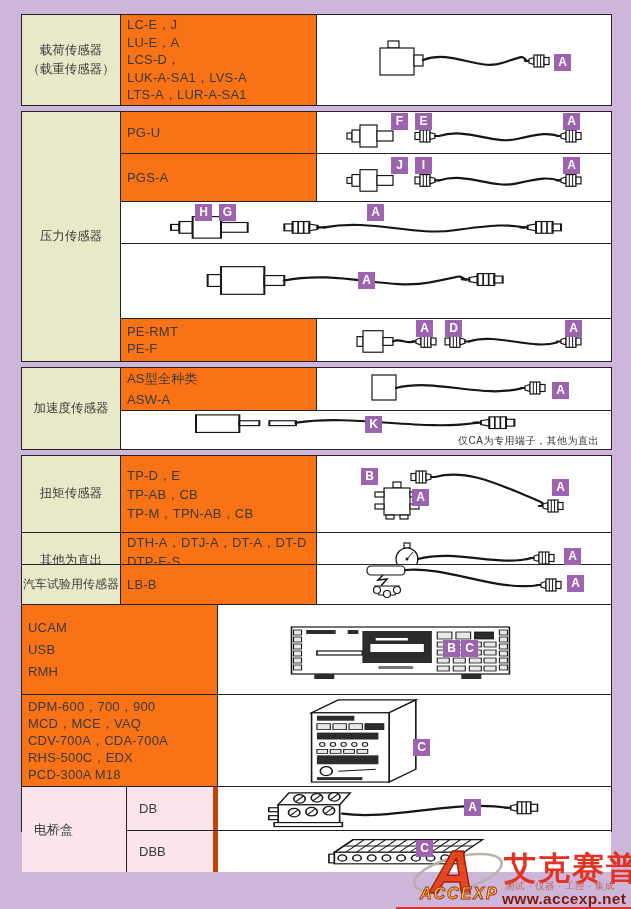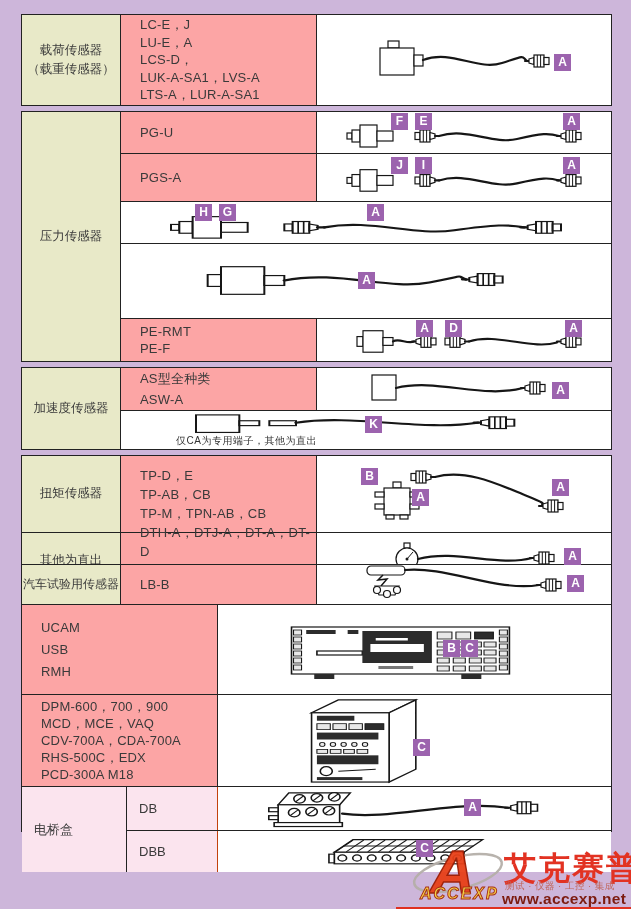--- a/index.html
+++ b/index.html
@@ -13,42 +13,42 @@
   .group { display:flex; }
   .bt { border-top:1px solid #222; }
   .cat {
     flex:0 0 99px; background:#e8e9c8; border-right:1px solid #222;
     display:flex; align-items:center; justify-content:center; text-align:center;
     font-size:12.5px; line-height:1.55; white-space:pre-line;
   }
   .rows { flex:1; display:flex; flex-direction:column; }
   .row { display:flex; }
   .models {
-    flex:0 0 196px; background:#fca5a5; border-right:1px solid #222;
+    flex:0 0 196px; background:#f97316; border-right:1px solid #222;
     display:flex; align-items:center; white-space:pre-line;
-    font-size:13px; line-height:17px; padding-left:19px; letter-spacing:.2px;
+    font-size:13px; line-height:17px; padding-left:6px; letter-spacing:.2px;
   }
   .diag { flex:1; position:relative; background:#fff; }
   .diag svg.d { position:absolute; left:0; top:0; width:100%; height:100%; }
   .badge {
     position:absolute; width:17px; height:17px; background:#9c63ae; color:#fff;
     font-size:12px; font-weight:bold; line-height:17px; text-align:center; z-index:2;
   }
   .note {
-    position:absolute; left:55px; right:12px; bottom:1px; text-align:left;
+    position:absolute; left:55px; right:12px; bottom:1px; text-align:right;
     font-size:10px; color:#333; letter-spacing:.5px;
   }
   .bridge-label {
     flex:0 0 105px; background:#fbe4ee; border-right:1px solid #222;
     display:flex; align-items:center; padding-left:12px; font-size:13px;
   }
   .bridge-col { flex:1; display:flex; flex-direction:column; }
   .subrow { display:flex; }
   .submodel {
-    flex:0 0 91px; background:#fbe4ee; border-right:1px solid #c2410c;
+    flex:0 0 91px; background:#fbe4ee; border-right:5px solid #c2410c;
     display:flex; align-items:center; padding-left:12px; font-size:13px;
   }
   
   .sh { fill:#fff; stroke:#161616; stroke-width:1.2; }
   .dk { fill:#2c2c2c; stroke:none; }
   .lt { fill:#e8e8e8; stroke:#161616; stroke-width:.8; }
   .cable { fill:none; stroke:#161616; stroke-width:2.2; stroke-linecap:round; }
   .thin { stroke:#161616; stroke-width:1; }
   
   .wm { position:absolute; left:396px; top:843px; width:235px; height:66px; z-index:6; pointer-events:none; }

